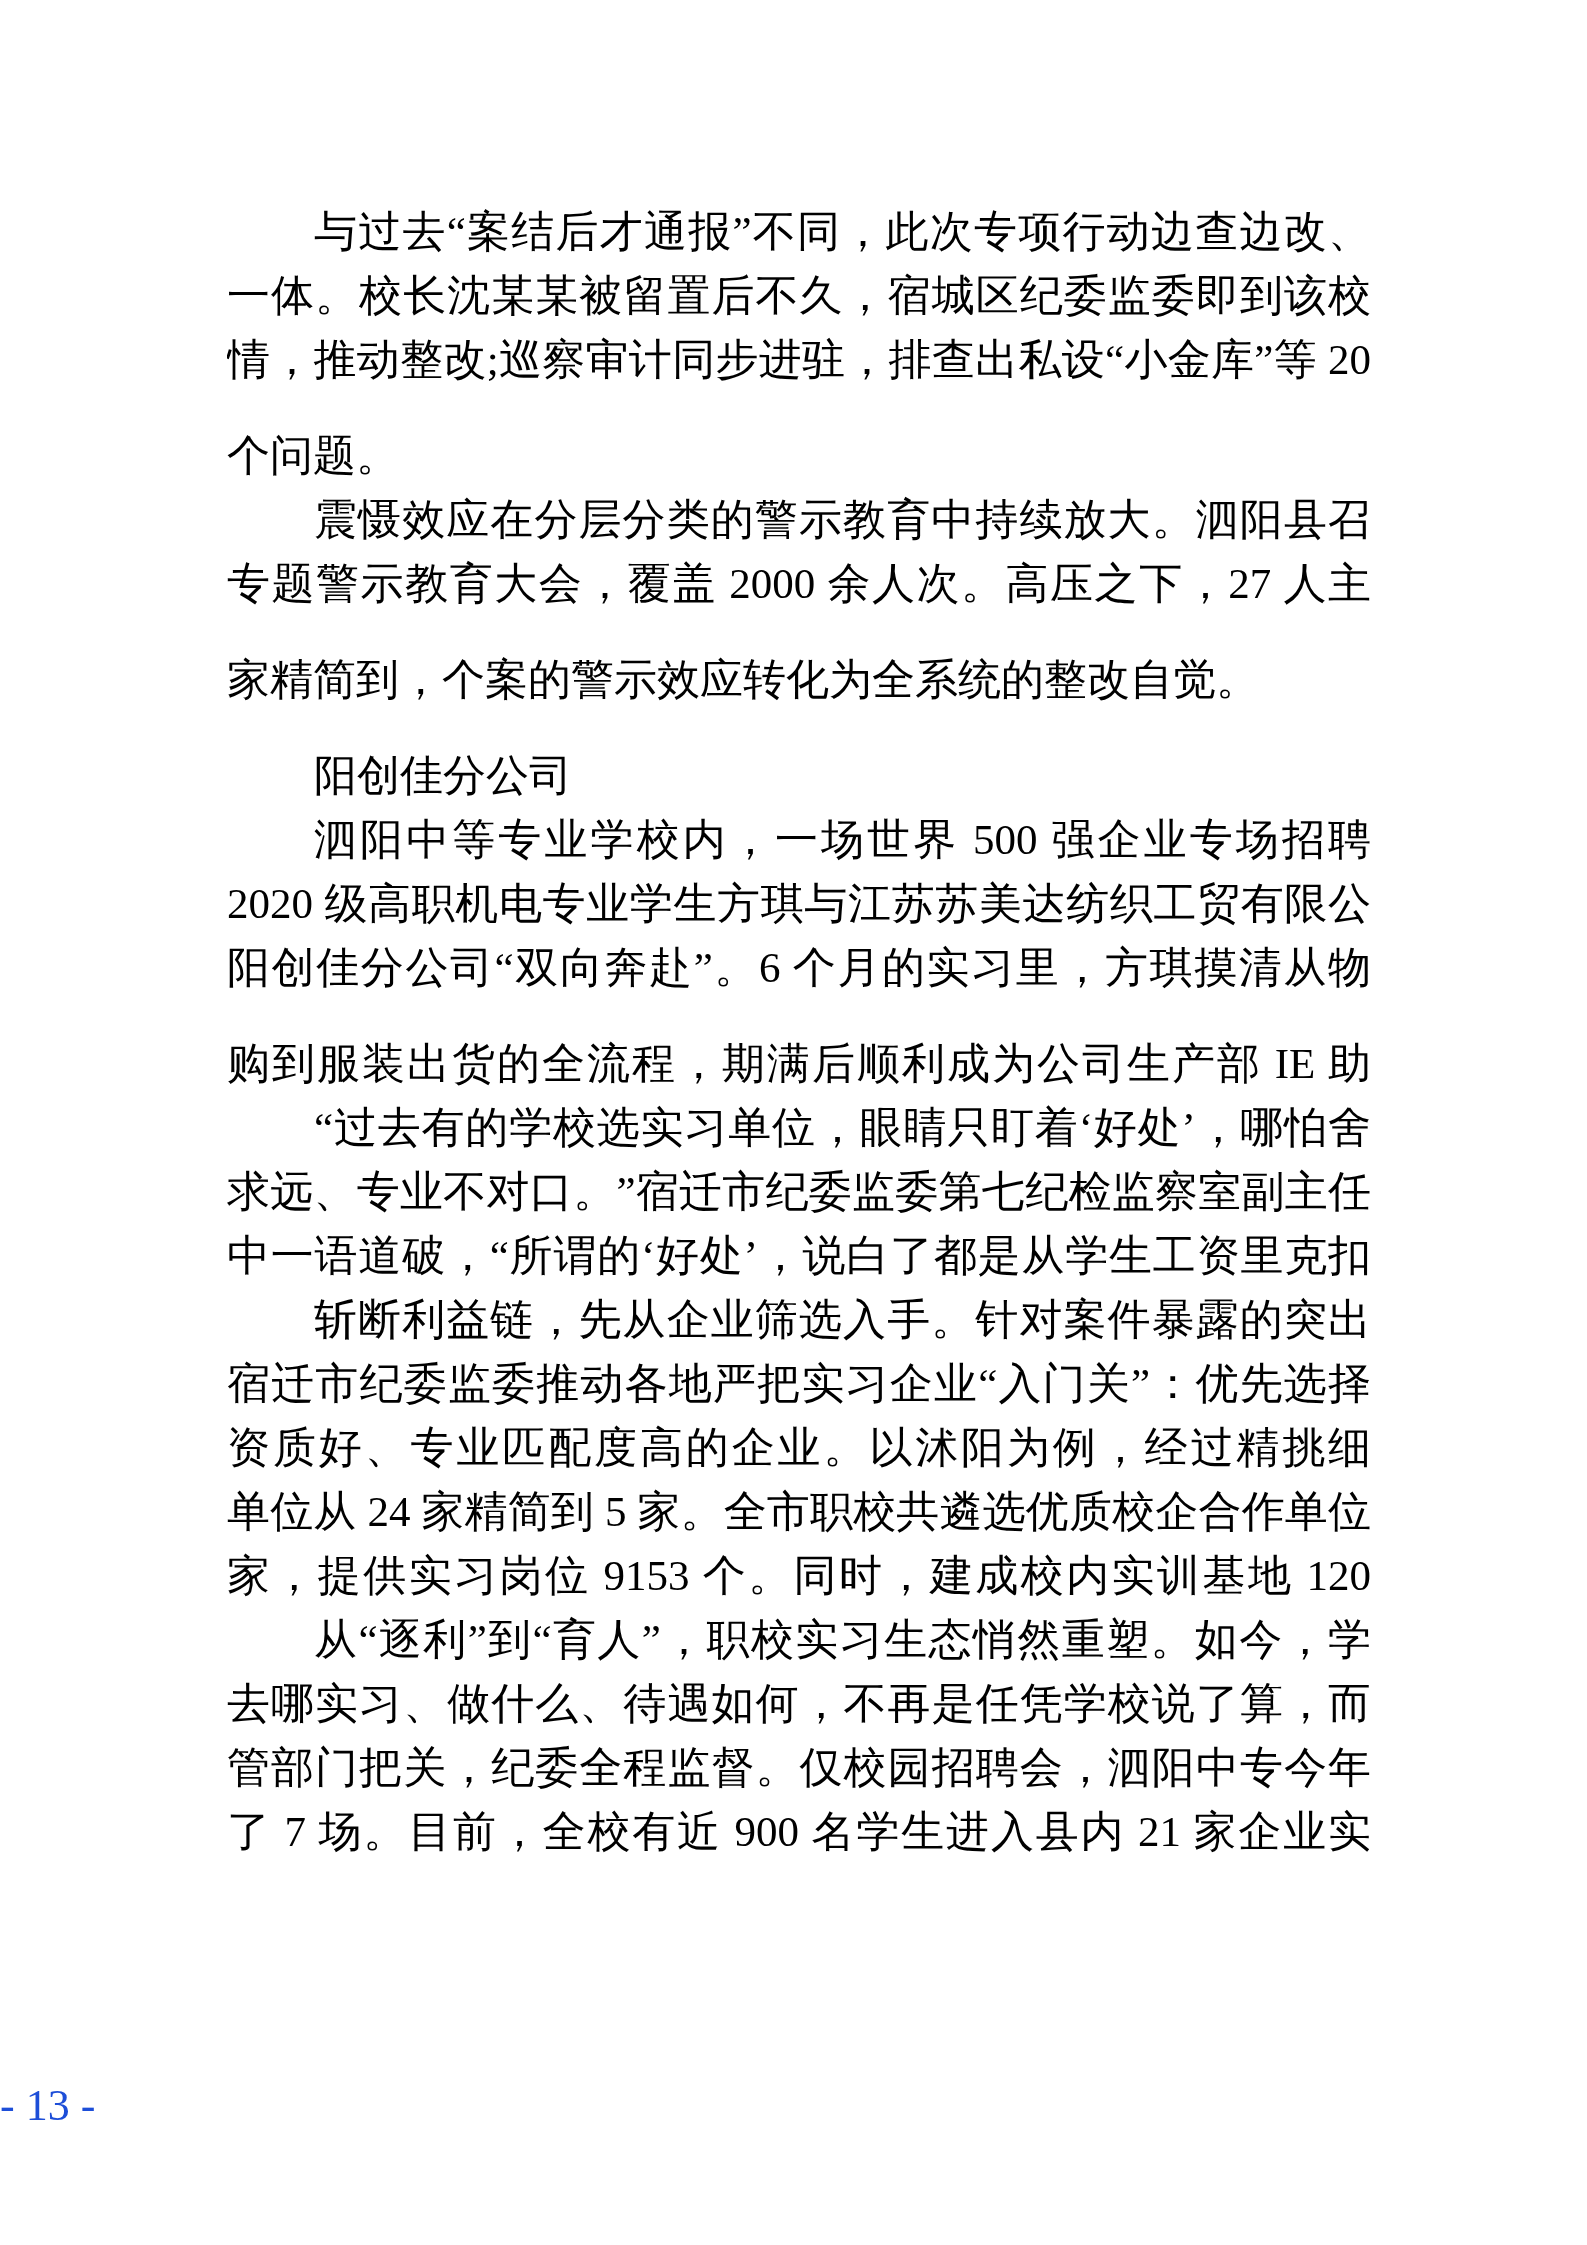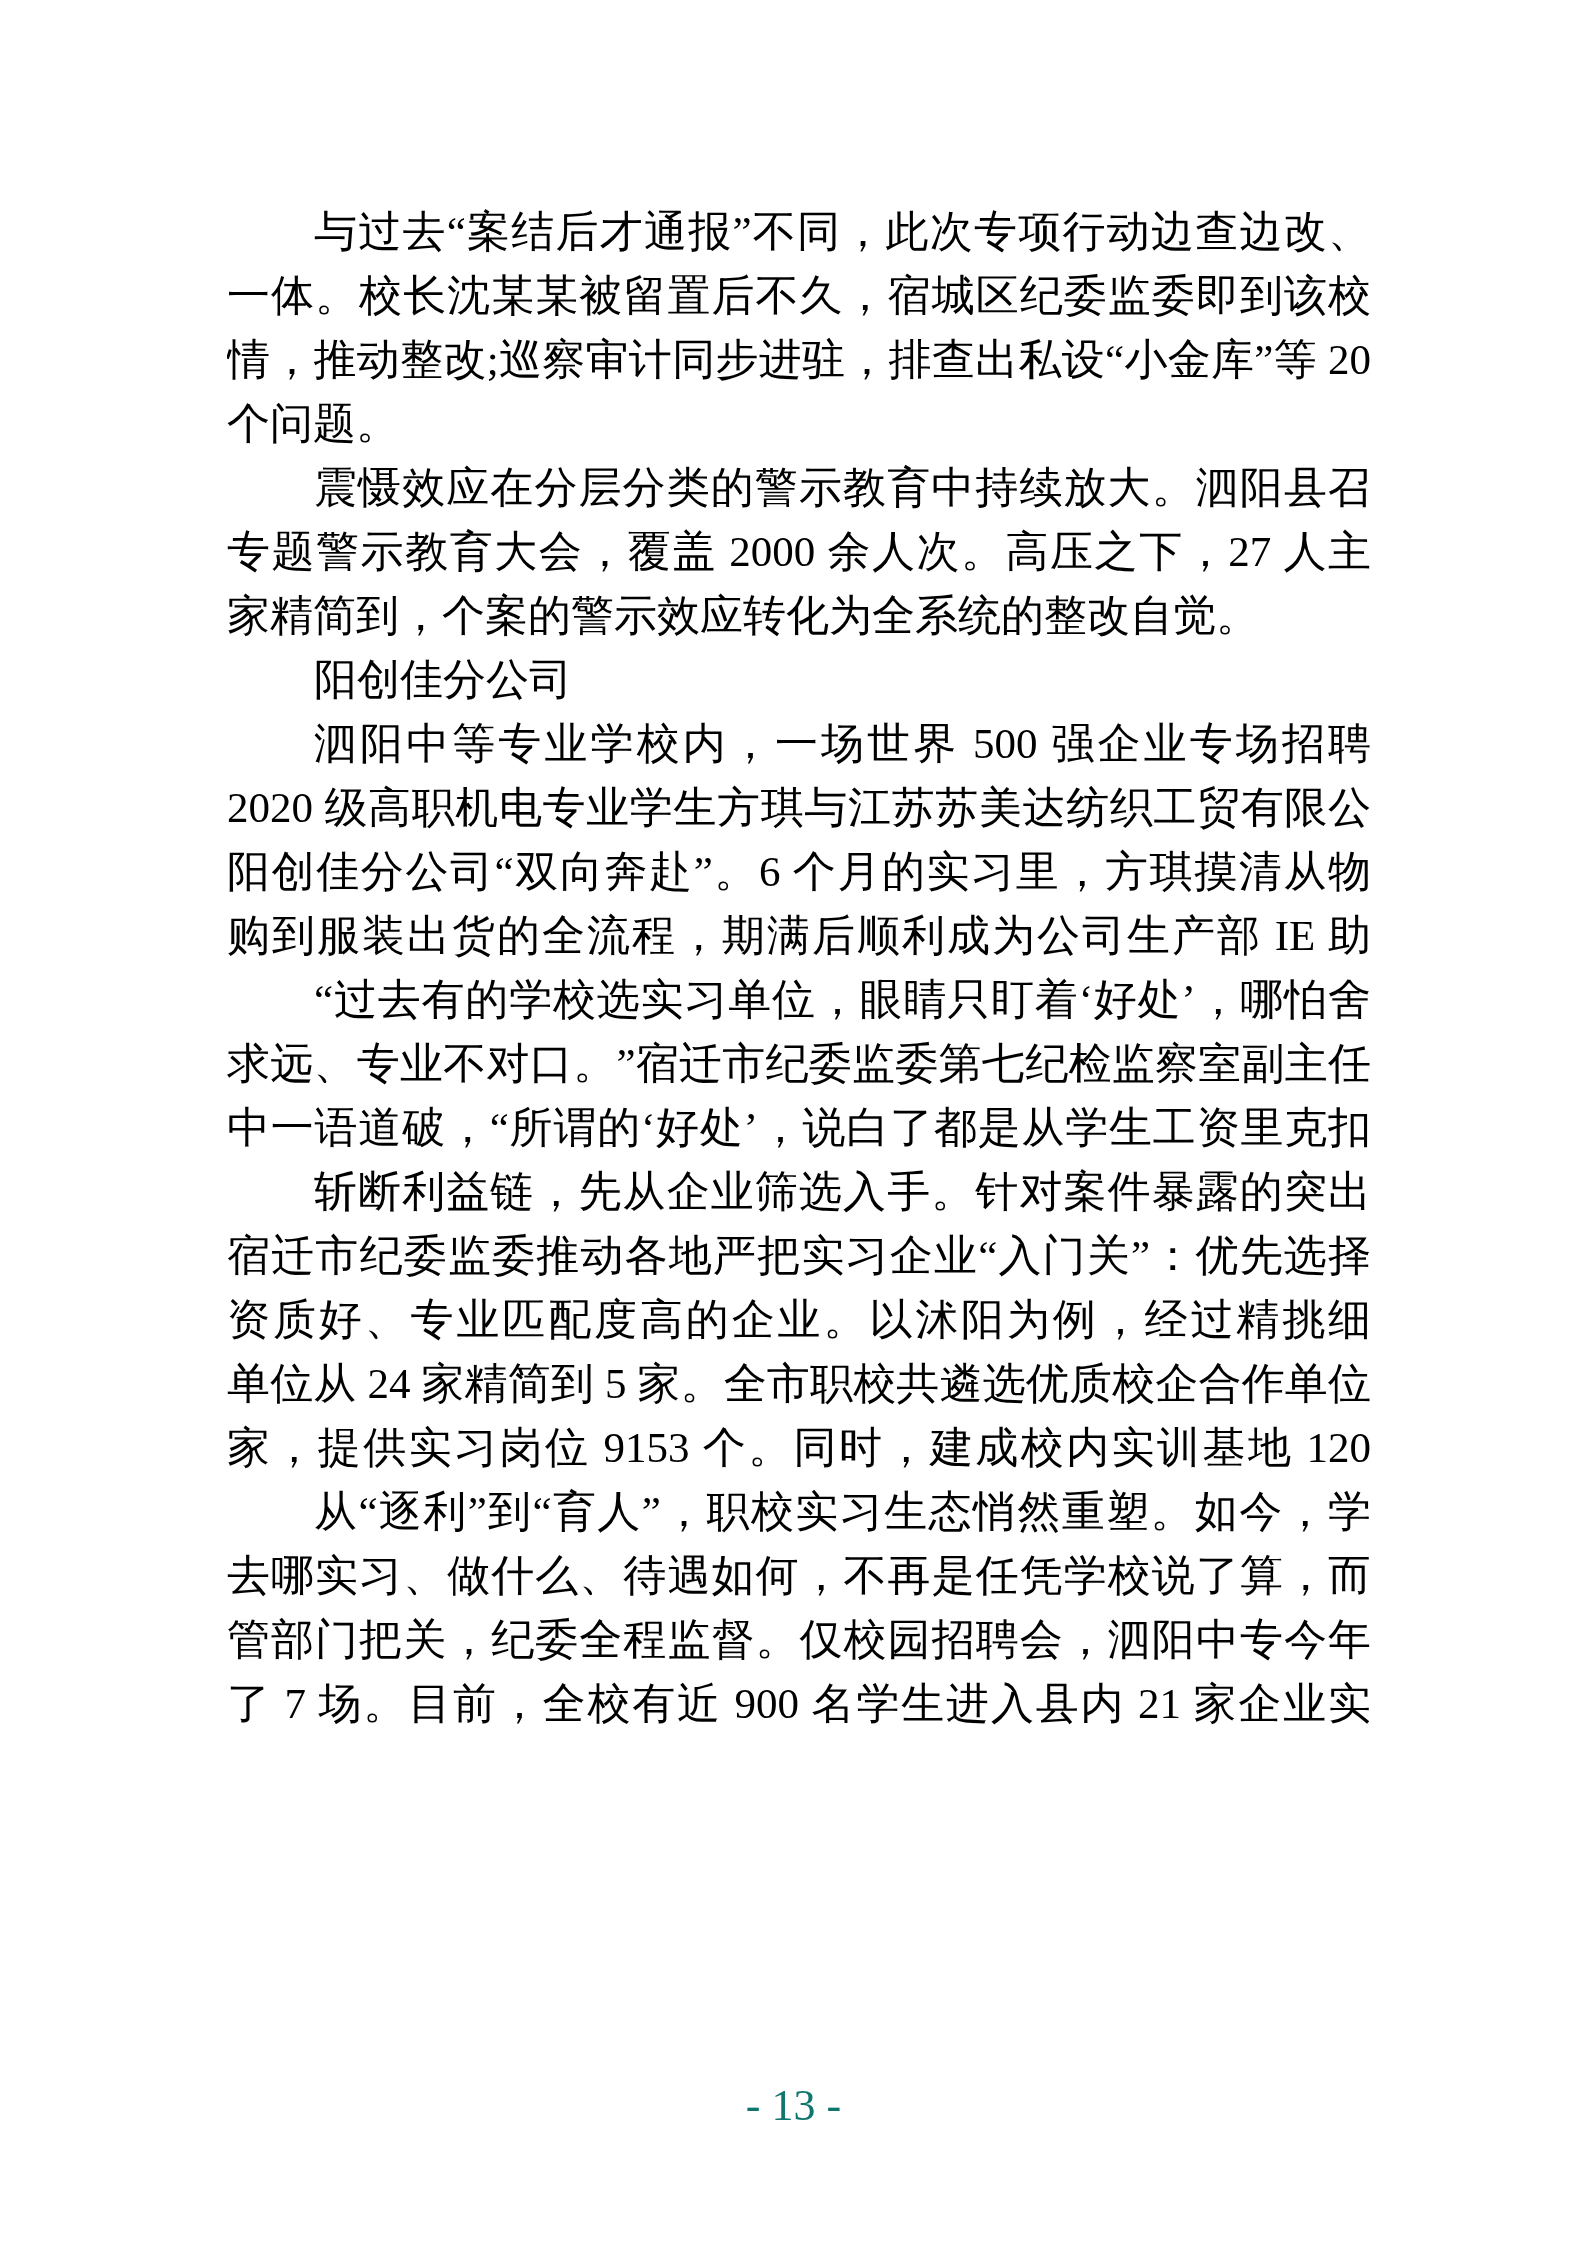--- a/index.html
+++ b/index.html
@@ -30,30 +30,30 @@
     font-size: 43px;
     line-height: 64px;
     height: 64px;
     overflow: hidden;
     text-align: justify;
     text-align-last: justify;
     color: #000000;
     font-weight: normal;
   }
   .line.first { text-indent: 87px; }
-  .line.lastline { text-align-last: left; }
+  .line.lastline { text-align-last: left; margin-top: 32px; }
   .footer {
     position: absolute;
     left: 0;
     top: 2078px;
     width: 1587px;
-    text-align: center;
+    text-align: left;
     font-size: 44px;
     line-height: 56px;
-    color: #0f766e;
+    color: #1d4ed8;
   }
 </style>
 </head>
 <body>
 
 <div class="page">
   <div class="doc-body" id="doc-body">
       <div class="para">
         <div class="line first">与过去“案结后才通报”不同，此次专项行动边查边改、查改</div>
         <div class="line">一体。校长沈某某被留置后不久，宿城区纪委监委即到该校通报案</div>

